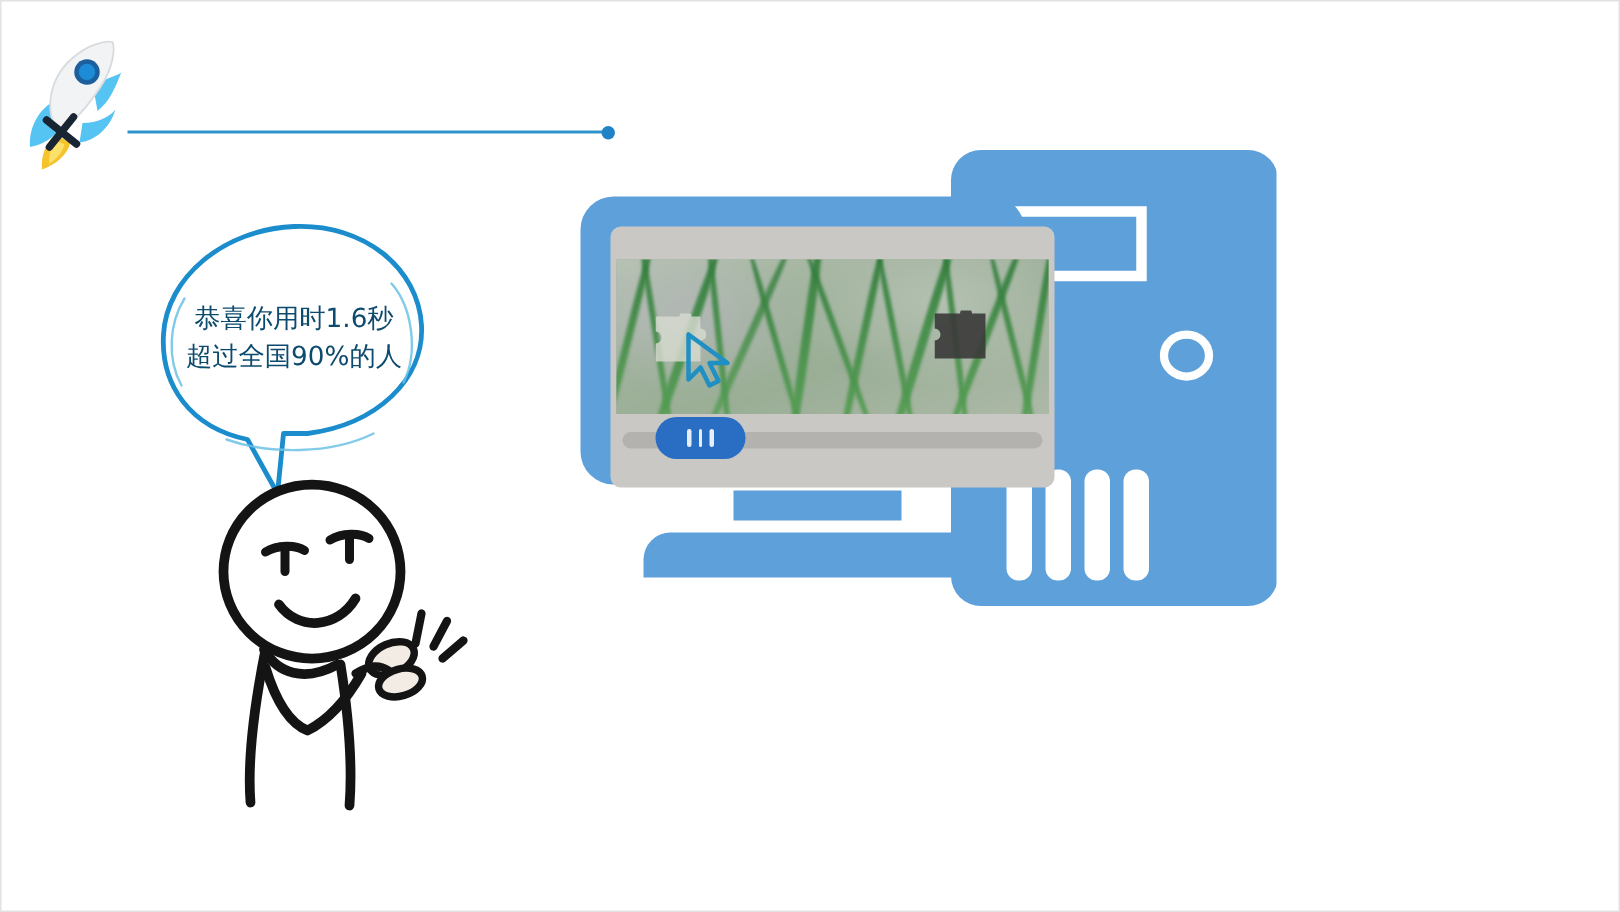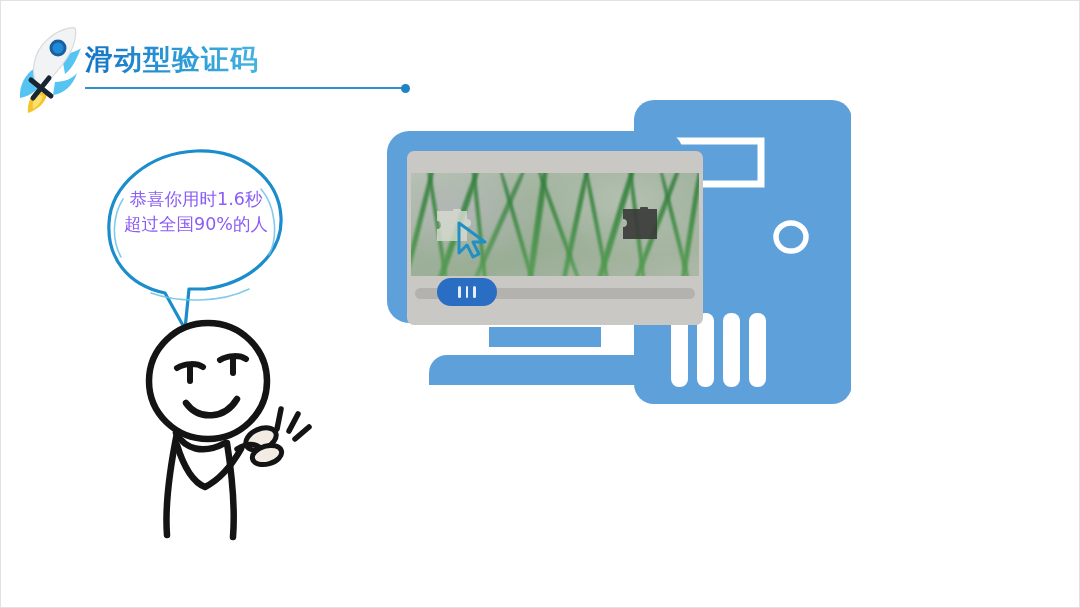--- a/index.html
+++ b/index.html
@@ -64,26 +64,26 @@
   #speech-bubble {
     position: absolute;
     left: 92px;
     top: 142px;
     width: 205px;
     height: 200px;
   }
   #bubble-text {
     position: absolute;
     left: 95px;
-    top: 186px;
+    top: 200px;
     width: 200px;
     text-align: center;
     font-size: 17.5px;
     line-height: 25px;
-    color: #8b5cf6;
+    color: #0c4a6e;
     white-space: pre;
     font-family: "DejaVu Sans", "Liberation Sans", sans-serif;
   }
 
   
   #stick-figure {
     position: absolute;
     left: 140px;
     top: 312px;
     width: 210px;
@@ -208,21 +208,20 @@
       <circle cx="43" cy="24" r="8.5" fill="#1b5f9e"></circle>
       <circle cx="43" cy="24" r="5.5" fill="#1e8bd6"></circle>
 
       <path d="M22 66 C16 70 12 80 13 89 C22 86 30 79 32 71 Z" fill="#f5c32c"></path>
       <path d="M22 70 C19 74 17 80 18 85 C23 82 27 77 28 72 Z" fill="#fbe06a"></path>
 
       <path d="M16 56 L36 72 M34 54 L18 74" stroke="#1a2533" stroke-width="5" stroke-linecap="round"></path>
     </svg>
   </div>
 
-  <div id="slide-title">滑动型验证码</div>
   <div id="title-rule"></div>
   <div id="title-rule-dot"></div>
 
   <div id="speech-bubble">
     <svg viewBox="0 0 205 200" width="205" height="200">
       <g fill="none" stroke="#1b8ccc" stroke-width="3.2" stroke-linecap="round" stroke-linejoin="round">
         <path d="M103 8 C150 6 186 36 188 74 C190 110 158 140 112 146
                  L96 146 L92 186 L72 150
                  C34 142 14 114 16 80 C18 42 56 10 103 8 Z"></path>
       </g>

